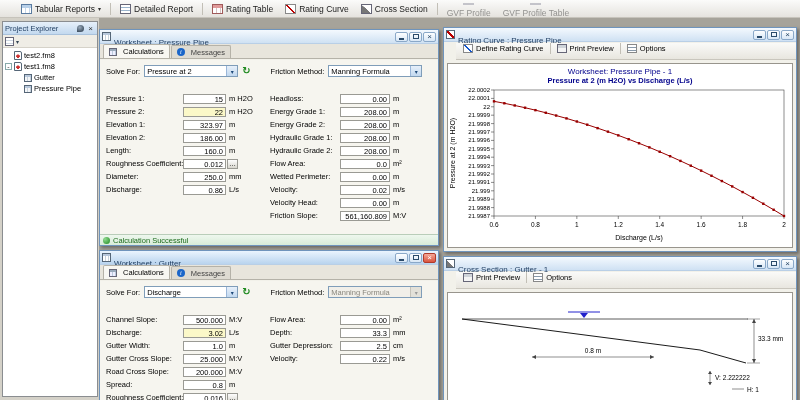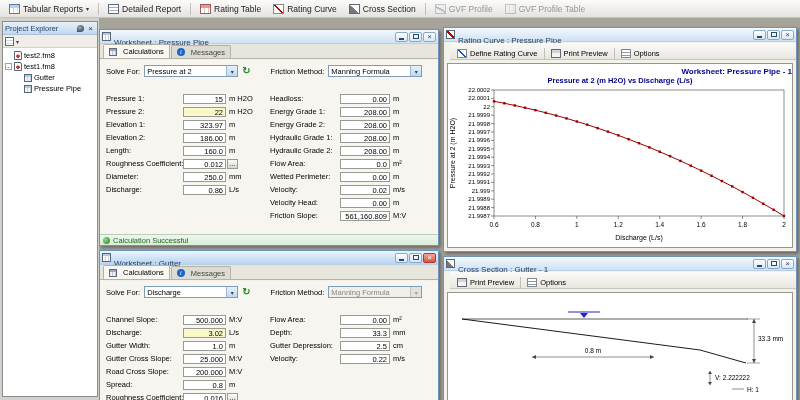--- a/index.html
+++ b/index.html
@@ -2,24 +2,24 @@
 <html style="--hl: #fbf8c8; --navy: #00008b; --ok: #1d6b1d;"><head>
 <meta charset="utf-8">
 <style>
   * { margin:0; padding:0; box-sizing:border-box; }
   html,body { width:800px; height:400px; overflow:hidden; }
   body { position:relative; background:#d4d1c8; font-family:"Liberation Sans","DejaVu Sans",sans-serif; color:#000; }
 
   
   #main-toolbar { position:absolute; left:0; top:0; width:800px; height:18px;
     background:linear-gradient(#fbfbfa,#e5e3de); border-bottom:1px solid #c6c3bb;
-    display:flex; align-items:center; padding-left:3px; z-index:10; }
+    display:flex; align-items:center; padding-left:15px; z-index:10; }
   .tb-btn { display:flex; align-items:center; gap:3px; padding:1px 5px; height:16px;
     font-size:8.5px; color:#222; border:1px solid transparent; border-radius:2px; white-space:nowrap; }
-  .tb-btn.disabled { opacity:.45; }
+  .tb-btn.disabled { opacity:.45;flex-direction:column; }
   .tb-sep { width:1px; height:12px; background:#c2bfb6; margin:0 3px; }
   .tb-icon { width:11px; height:10px; display:inline-block; border:1px solid #5a7ba0; background:#fff; }
   .i-table   { background:linear-gradient(#b8d0e8 0 3px,transparent 3px), repeating-linear-gradient(90deg,#fff 0 3px,#c7d8ea 3px 4px); }
   .i-doc     { border-color:#667; background:repeating-linear-gradient(#fff 0 2px,#9ab4cc 2px 3px); }
   .i-rtable  { background:linear-gradient(#e09a9a 0 3px,transparent 3px), repeating-linear-gradient(90deg,#fff 0 3px,#d6c2c2 3px 4px); border-color:#a05a5a; }
   .i-rcurve  { border-color:#888; background:linear-gradient(45deg,transparent 42%,#bb0000 42%,#bb0000 56%,transparent 56%),#fff; }
   .i-xsec    { border-color:#667; background:linear-gradient(to top right,#777 48%,transparent 50%),#fff; }
   .i-gvf     { border-color:#889; background:linear-gradient(30deg,transparent 40%,#778 40%,#778 55%,transparent 55%),#eee; }
   .i-gvft    { border-color:#889; background:repeating-linear-gradient(90deg,#eee 0 3px,#ccd 3px 4px); }
   .dd-arrow { font-size:6px; color:#333; }
@@ -101,32 +101,32 @@
   .fell { width:11px; height:10px; border:1px solid #9a9a94; background:linear-gradient(#fdfdfd,#d9d7cf);
     font-size:7px; text-align:center; line-height:8px; margin-left:1px; flex:none; }
   .funit { margin-left:3px; font-size:7.5px; white-space:nowrap; }
 
   .statusbar { position:absolute; left:0; right:0; bottom:0; height:11px;
     background:linear-gradient(#eef7ee,#d8ecd8); border-top:1px solid #b9cdb9;
     display:flex; align-items:center; padding:0 3px; font-size:7.5px; color:var(--ok,#1d6b1d); }
   .status-dot { width:7px; height:7px; border-radius:50%; background:radial-gradient(circle at 30% 30%,#8fd98f,#1f8a1f); margin-right:3px; }
 
   
-  .wtoolbar { position:absolute; top:15px; left:6px; right:0; height:17px;
+  .wtoolbar { position:absolute; top:15px; left:12px; right:0; height:17px;
     background:linear-gradient(#fafaf8,#e8e6df); border-bottom:1px solid #c9c6bd;
-    display:flex; align-items:flex-end; padding:0 3px; font-size:7.5px; }
+    display:flex; align-items:flex-start; padding:0 3px; font-size:7.5px; }
   .wtb-btn { display:flex; align-items:center; gap:3px; padding:1px 4px; border-radius:2px; white-space:nowrap; }
   .wtb-sep { width:1px; height:11px; background:#c2bfb6; margin:0 2px; }
   .mini-ic { width:10px; height:9px; border:1px solid #888; background:#fff; display:inline-block; }
   .mini-ic.curve { background:linear-gradient(45deg,transparent 42%,#15c 42%,#15c 56%,transparent 56%),#fff; }
   .mini-ic.printer { background:linear-gradient(#cfd4d9 0 3px,#f4f4f4 3px),#eee; border-color:#667; }
   .mini-ic.options { background:repeating-linear-gradient(#fff 0 2px,#8899aa 2px 3px); }
   .viewbody { position:absolute; top:32px; left:0; right:0; bottom:0; background:#f2f1ea; padding:3px; }
   .canvas { width:100%; height:100%; background:#fff; border:1px solid #98958d; text-align:center; overflow:hidden; }
-  .chart-title { font-size:8px; font-weight:bold; color:var(--navy,#00008b); margin-top:3px;text-align:right; }
+  .chart-title { font-size:8px; font-weight:normal; color:var(--navy,#00008b); margin-top:3px; }
   .chart-subtitle { font-size:7.5px; font-weight:bold; color:var(--navy,#00008b); }
   svg text { font-family:"Liberation Sans","DejaVu Sans",sans-serif; }
 
   #win-pp { left:99px; top:29px;  width:340px; height:217px; z-index:2; }
   #win-gt { left:99px; top:250px; width:340px; height:160px; z-index:3; }
   #win-rc { left:443px; top:27px; width:354px; height:225px; z-index:2; }
   #win-xs { left:443px; top:256px; width:354px; height:152px; z-index:3; }
 </style>
 </head>
 <body>

